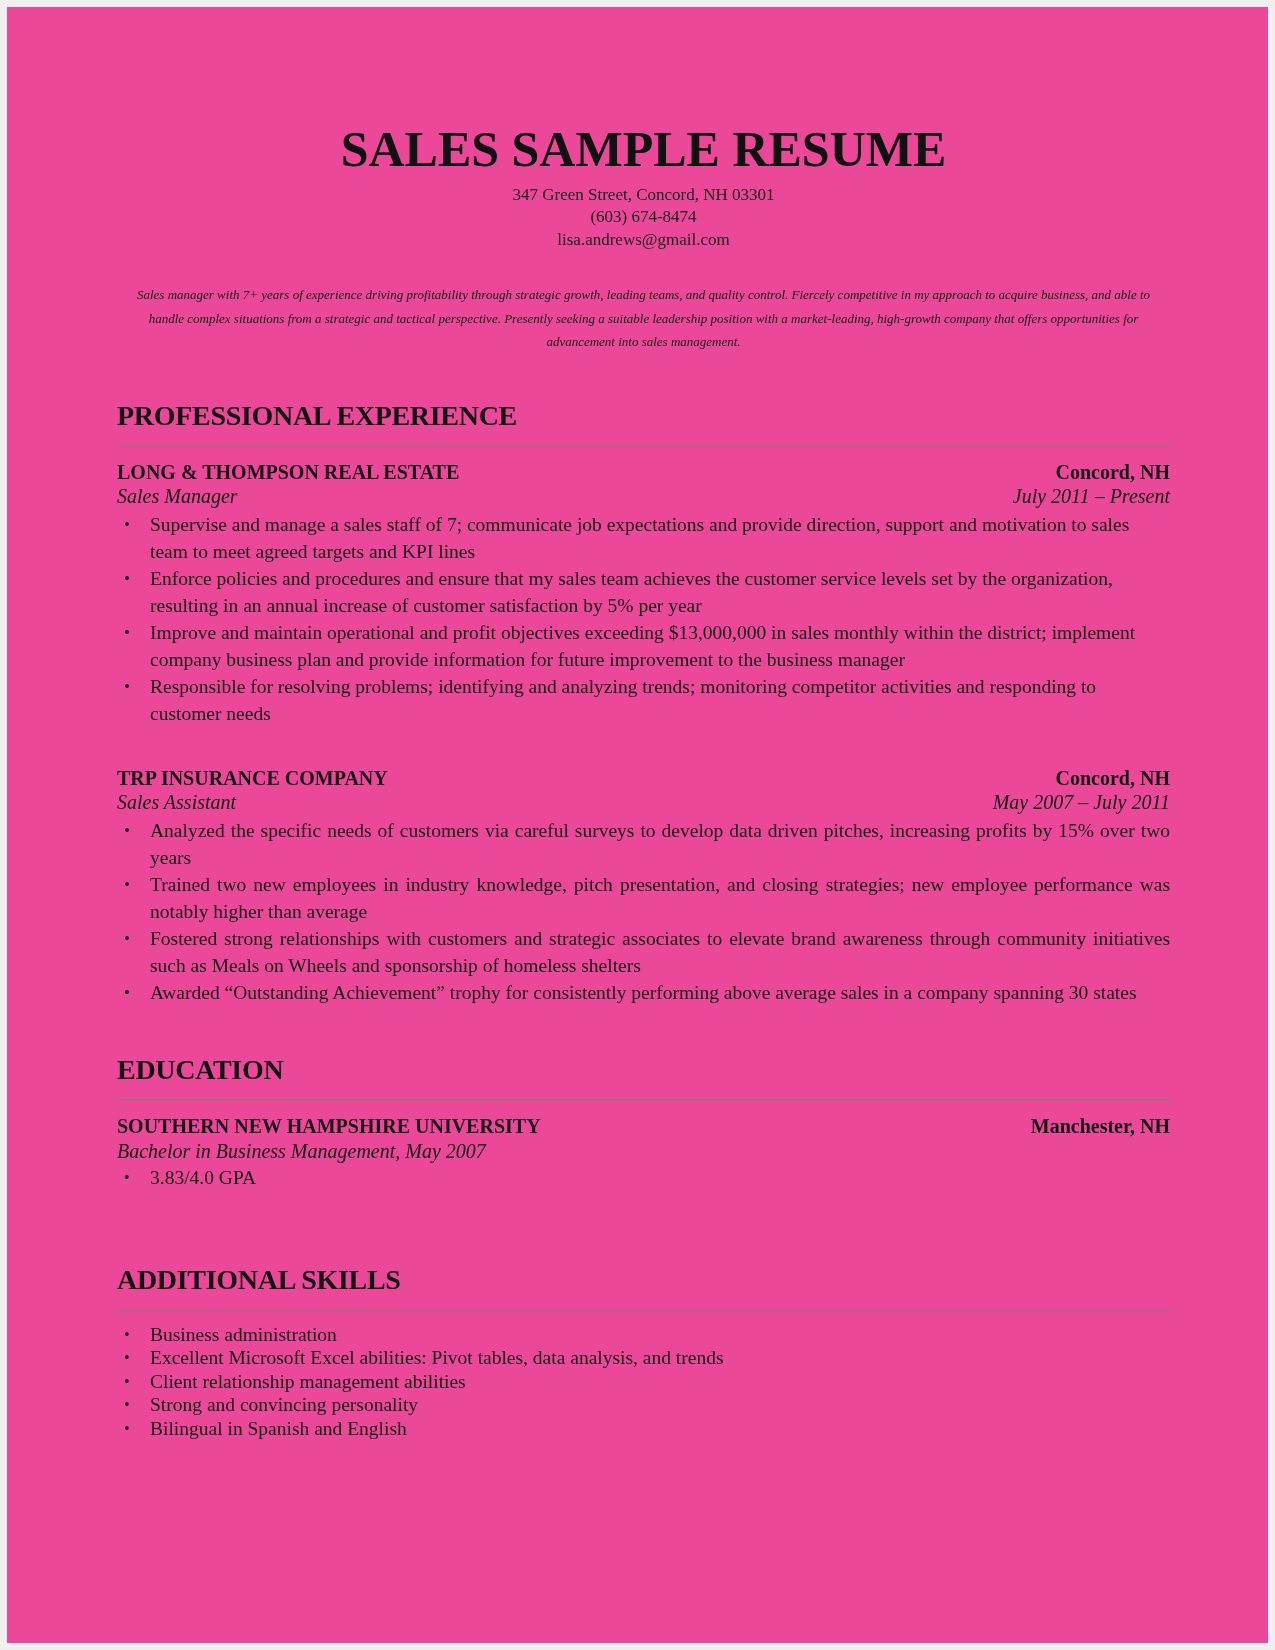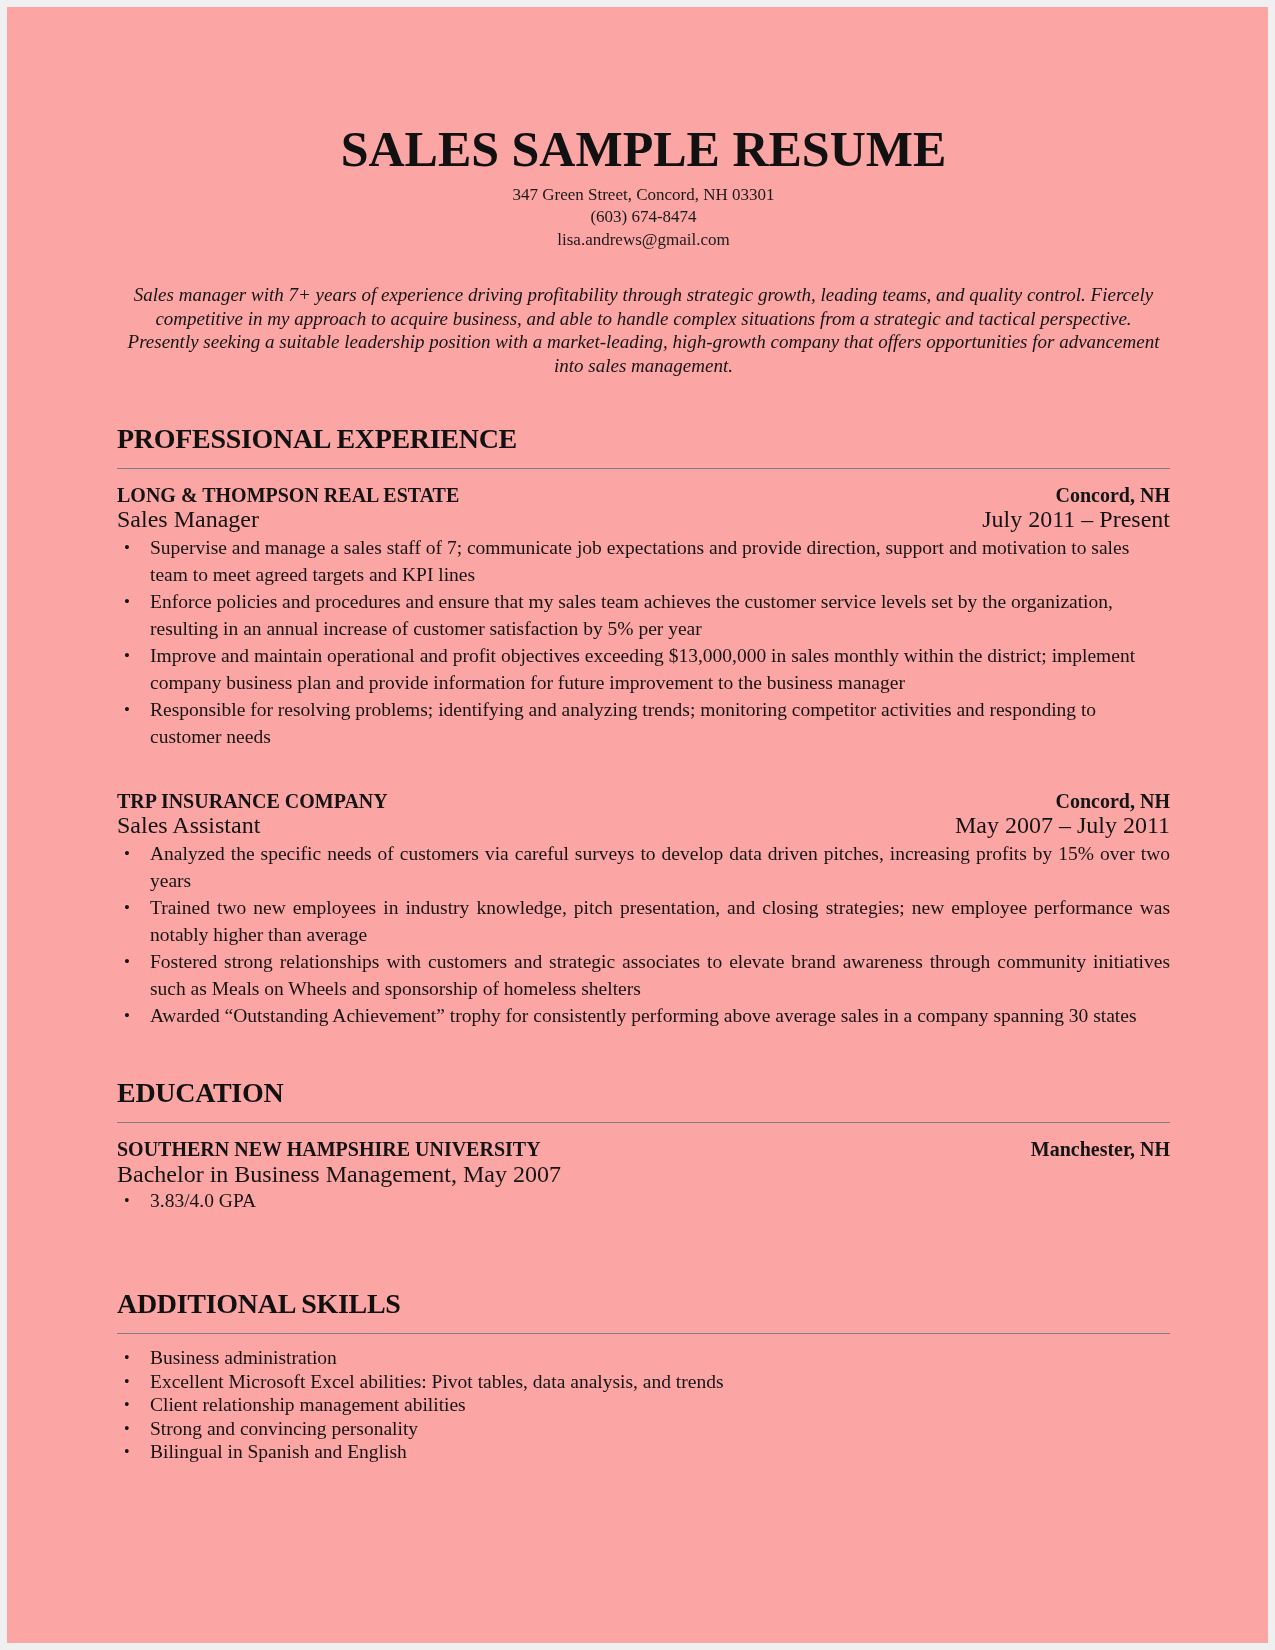--- a/index.html
+++ b/index.html
@@ -14,21 +14,21 @@
     height: 1650px;
     background: #f0f0f0;
     overflow: hidden;
   }
   .page {
     position: absolute;
     top: 7px;
     left: 7px;
     width: 1261px;
     height: 1636px;
-    background: #fca5a5;
+    background: #ec4899;
     color: #141414;
     box-sizing: border-box;
   }
   .content {
     padding: 0 98px 0 110px; 
   }
   
   .title {
     margin: 116px 0 8px 0;
     font-size: 50px;
@@ -40,21 +40,21 @@
   }
   .contact-line {
     text-align: center;
     font-size: 17px;
     line-height: 22.5px;
     color: #1a1a1a;
   }
   .summary {
     margin: 32px 4px 0 4px;
     font-style: italic;
-    font-size: 19px;
+    font-size: 13px;
     line-height: 23.5px;
     text-align: center;
     color: #151515;
   }
   
   section.block { display: block; }
   .sec-experience { margin-top: 46px; }
   .sec-education  { margin-top: 48px; }
   .sec-skills     { margin-top: 75px; }
   h2.section-heading {
@@ -67,21 +67,21 @@
     border-bottom: 1px solid #7e7e7e;
     padding-bottom: 13px;
   }
   .row {
     display: flex;
     justify-content: space-between;
     align-items: flex-start;
   }
   .row.head { margin-top: 14px; }
   .bold-line { font-weight: bold; font-size: 20px; line-height: 24px; }
-  .ital-line { font-size: 24px; line-height: 24px; }
+  .ital-line { font-style: italic; font-size: 20px; line-height: 24px; }
   ul.bullets {
     list-style: none;
     margin: 3px 0 0 0;
     padding: 0;
   }
   ul.bullets li {
     position: relative;
     padding-left: 33px;
     font-size: 19.5px;
     line-height: 27px;

